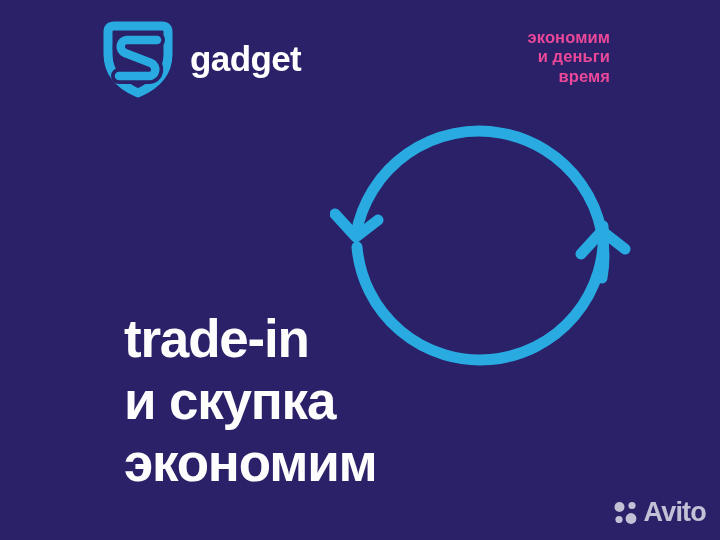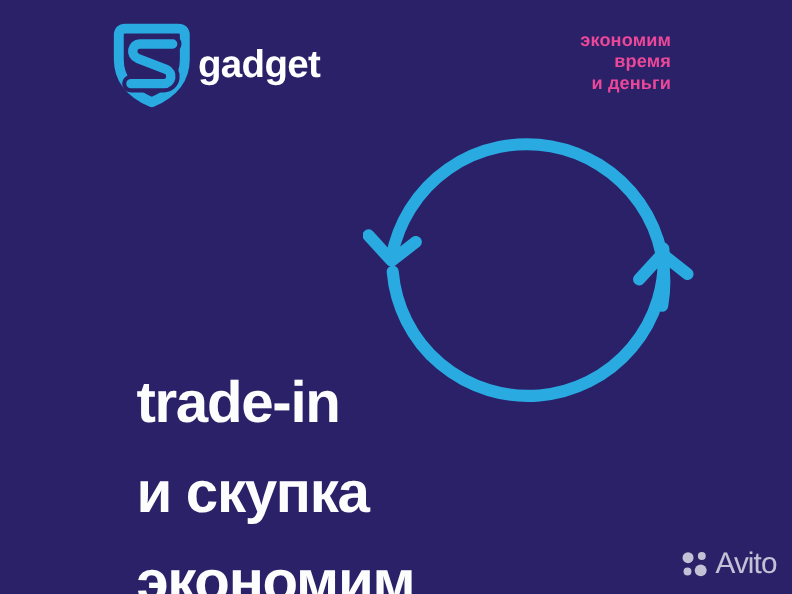--- a/index.html
+++ b/index.html
@@ -18,21 +18,21 @@
     -webkit-font-smoothing: antialiased;
   }
 
   
   #logo-block {
     position: absolute;
     left: 100px;
     top: 20px;
     display: flex;
     align-items: center;
-    gap: 4px;
+    gap: 14px;
   }
   #shield-icon {
     width: 76px;
     height: 78px;
     display: block;
   }
   #wordmark {
     display: flex;
     flex-direction: column;
     justify-content: center;
@@ -77,38 +77,37 @@
     top: 312px;
     line-height: 1.0;
   }
   .headline-line {
     color: #fdfdfd;
     font-size: 53px;
     font-weight: bold;
     letter-spacing: -1.2px;
     white-space: nowrap;
     margin-bottom: 9px;
-    margin-top: 28px;
   }
 
   
   #avito-watermark {
     position: absolute;
     right: 14px;
     bottom: 12px;
     display: flex;
     align-items: center;
     gap: 5px;
     opacity: 0.72;
   }
   #avito-dots { display: block; }
   #avito-label {
     color: #ffffff;
     font-size: 27px;
-    font-weight: normal;
+    font-weight: bold;
     letter-spacing: -0.8px;
   }
 </style>
 </head>
 <body>
 
 <div id="canvas">
 
   <div id="logo-block">
     <svg id="shield-icon" viewBox="0 0 76 78">
@@ -117,22 +116,22 @@
       <path d="M57 20 L27 20 C20 20 18 30 25 33 L51 43 C58 46 56 56 49 56 L19 56" fill="none" stroke="#2a2169" stroke-width="16" stroke-linecap="round" stroke-linejoin="round"></path>
       <path d="M57 20 L27 20 C20 20 18 30 25 33 L51 43 C58 46 56 56 49 56 L19 56" fill="none" stroke="#29abe2" stroke-width="8.5" stroke-linecap="round" stroke-linejoin="round"></path>
     </svg>
     <div id="wordmark">
       <span class="wordmark-line">gadget</span>
     </div>
   </div>
 
   <div id="tagline">
     <div class="tagline-line">экономим</div>
+    <div class="tagline-line">и деньги</div>
     <div class="tagline-line">время</div>
-    <div class="tagline-line">и деньги</div>
   </div>
 
   <svg id="cycle-graphic" viewBox="0 0 310 290">
 
     <path d="M 272 183 A 122 122 0 0 0 26 139" fill="none" stroke="#29abe2" stroke-width="11" stroke-linecap="round"></path>
 
     <path d="M 27 152 A 122 122 0 0 0 273 131" fill="none" stroke="#29abe2" stroke-width="11" stroke-linecap="round"></path>
 
     <path d="M 5 119 L 26 142 L 48 125" fill="none" stroke="#29abe2" stroke-width="11" stroke-linecap="round" stroke-linejoin="round"></path>
 

